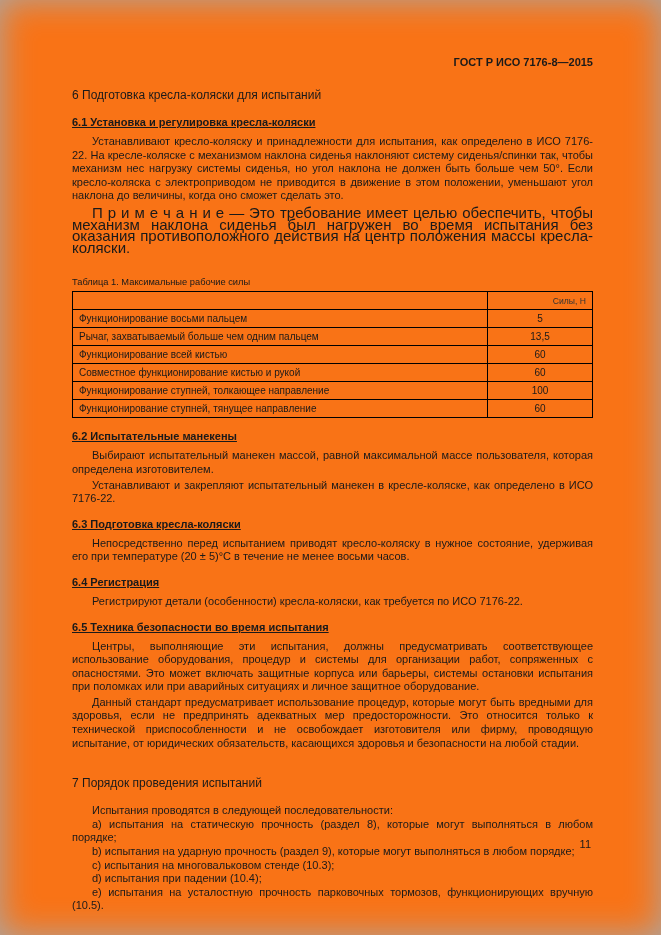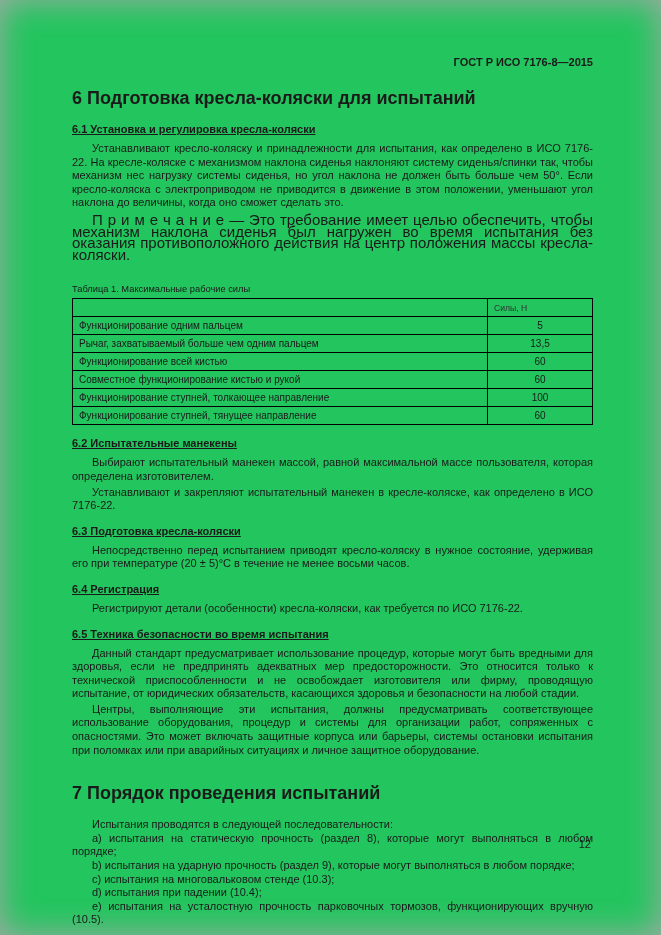--- a/index.html
+++ b/index.html
@@ -6,40 +6,40 @@
   body {
     background: #bdbdbd;
     font-family: "Liberation Sans", sans-serif;
     color: #1a1a1a;
     -webkit-font-smoothing: antialiased;
   }
   .page {
     position: relative;
     width: 661px;
     height: 935px;
-    background: #22c55e;
+    background: #f97316;
     box-shadow: inset 0 0 34px #a8a8a8;
     box-sizing: border-box;
     overflow: hidden;
   }
   .content {
     position: absolute;
     top: 56px;
     left: 72px;
     right: 68px;
   }
   .doc-header {
     text-align: right;
     font-weight: bold;
     font-size: 11px;
     margin-bottom: 20px;
   }
   h1.sec-title {
-    font-size: 18px;
-    font-weight: bold;
+    font-size: 12px;
+    font-weight: normal;
     margin: 0 0 14px 0;
   }
   h2.sub-title {
     font-size: 11px;
     font-weight: bold;
     margin: 12px 0 7px 0;
     text-decoration: underline;
   }
   p.body-text {
     font-size: 11px;
@@ -70,21 +70,21 @@
     padding: 2px 6px;
     height: 13px;
     vertical-align: middle;
   }
   table.forces td.val {
     width: 92px;
     text-align: center;
   }
   table.forces td.hdr {
     font-size: 8.6px;
-    text-align: left;
+    text-align: right;
     color: #333;
   }
   .sec7 { margin-top: 26px; }
   p.list-item {
     font-size: 11px;
     line-height: 13.6px;
     text-align: justify;
     text-indent: 20px;
     margin: 0;
   }
@@ -111,21 +111,21 @@
 
     <div class="table-block">
       <div class="table-caption">Таблица 1. Максимальные рабочие силы</div>
       <table class="forces">
         <tbody>
           <tr>
             <td></td>
             <td class="val hdr">Силы, Н</td>
           </tr>
           <tr>
-            <td>Функционирование одним пальцем</td>
+            <td>Функционирование восьми пальцем</td>
             <td class="val">5</td>
           </tr>
           <tr>
             <td>Рычаг, захватываемый больше чем одним пальцем</td>
             <td class="val">13,5</td>
           </tr>
           <tr>
             <td>Функционирование всей кистью</td>
             <td class="val">60</td>
           </tr>
@@ -149,29 +149,29 @@
     <p class="body-text">Выбирают испытательный манекен массой, равной максимальной массе пользователя, которая определена изготовителем.</p>
     <p class="body-text">Устанавливают и закрепляют испытательный манекен в кресле-коляске, как определено в ИСО 7176-22.</p>
 
     <h2 class="sub-title">6.3 Подготовка кресла-коляски</h2>
     <p class="body-text">Непосредственно перед испытанием приводят кресло-коляску в нужное состояние, удерживая его при температуре (20 ± 5)°С в течение не менее восьми часов.</p>
 
     <h2 class="sub-title">6.4 Регистрация</h2>
     <p class="body-text">Регистрируют детали (особенности) кресла-коляски, как требуется по ИСО 7176-22.</p>
 
     <h2 class="sub-title">6.5 Техника безопасности во время испытания</h2>
+    <p class="body-text">Центры, выполняющие эти испытания, должны предусматривать соответствующее использование оборудования, процедур и системы для организации работ, сопряженных с опасностями. Это может включать защитные корпуса или барьеры, системы остановки испытания при поломках или при аварийных ситуациях и личное защитное оборудование.</p>
     <p class="body-text">Данный стандарт предусматривает использование процедур, которые могут быть вредными для здоровья, если не предпринять адекватных мер предосторожности. Это относится только к технической приспособленности и не освобождает изготовителя или фирму, проводящую испытание, от юридических обязательств, касающихся здоровья и безопасности на любой стадии.</p>
-    <p class="body-text">Центры, выполняющие эти испытания, должны предусматривать соответствующее использование оборудования, процедур и системы для организации работ, сопряженных с опасностями. Это может включать защитные корпуса или барьеры, системы остановки испытания при поломках или при аварийных ситуациях и личное защитное оборудование.</p>
 
     <div class="sec7">
       <h1 class="sec-title">7 Порядок проведения испытаний</h1>
       <p class="list-item">Испытания проводятся в следующей последовательности:</p>
       <p class="list-item">a) испытания на статическую прочность (раздел 8), которые могут выполняться в любом порядке;</p>
       <p class="list-item">b) испытания на ударную прочность (раздел 9), которые могут выполняться в любом порядке;</p>
       <p class="list-item">c) испытания на многовальковом стенде (10.3);</p>
       <p class="list-item">d) испытания при падении (10.4);</p>
       <p class="list-item">e) испытания на усталостную прочность парковочных тормозов, функционирующих вручную (10.5).</p>
     </div>
 
   </div>
 
-  <div class="page-number">12</div>
+  <div class="page-number">11</div>
 </div>
 
 </body></html>

